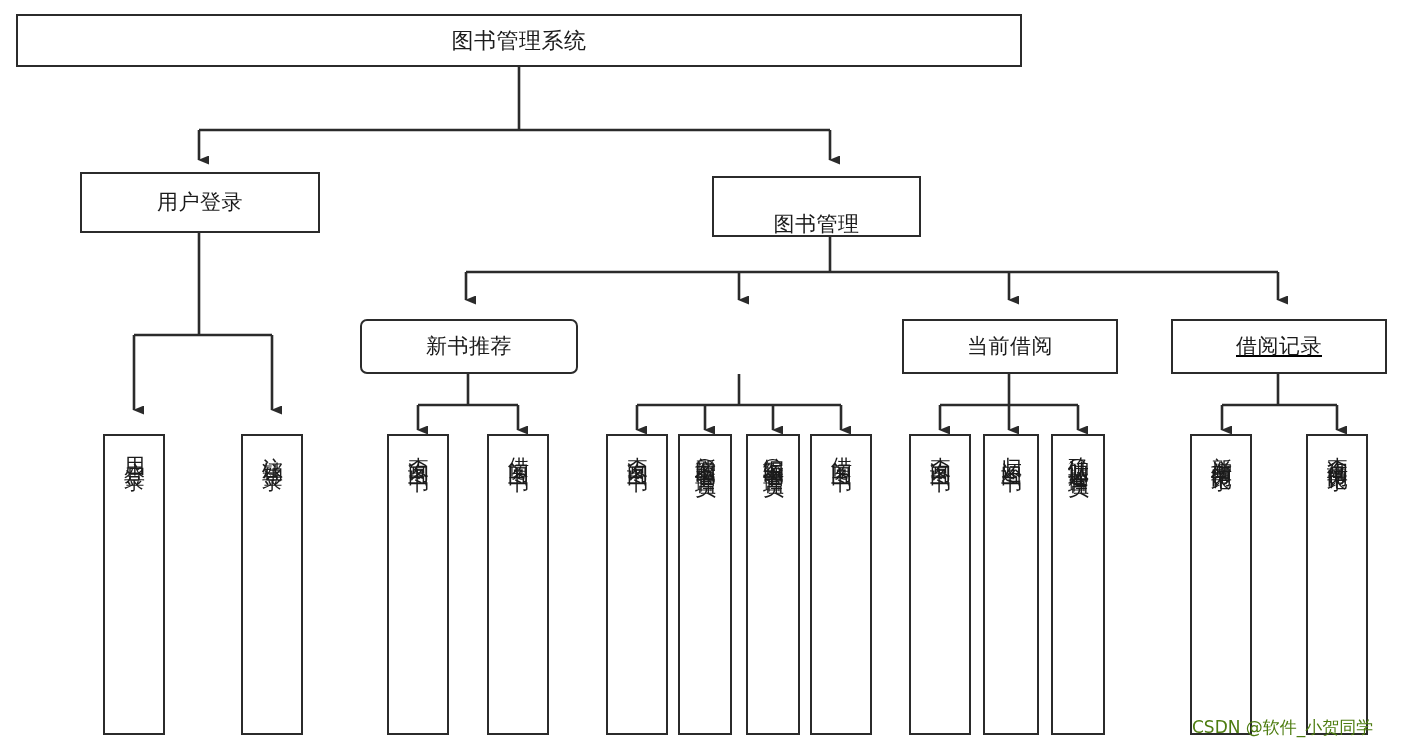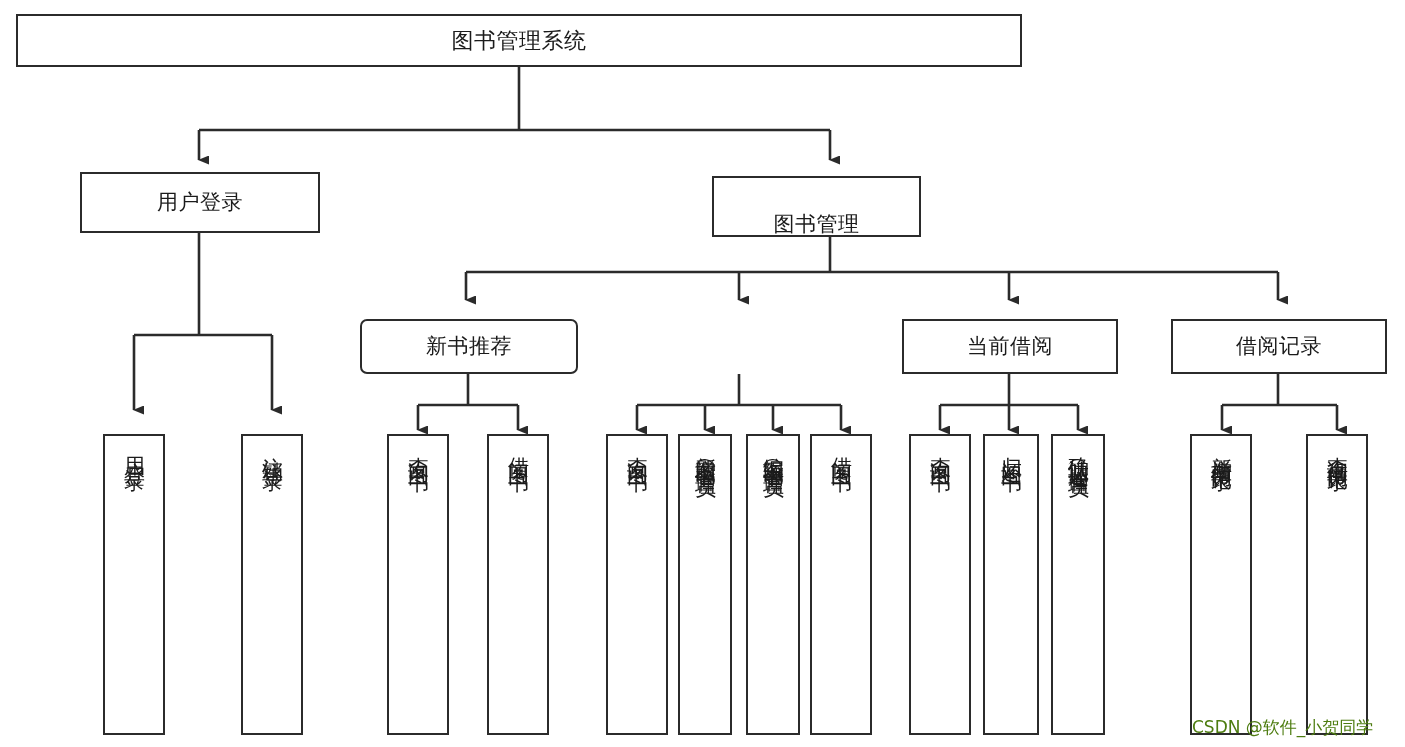--- a/index.html
+++ b/index.html
@@ -138,21 +138,21 @@
   <div class="node horiz" style="left:712px; top:176px; width:209px; height:61px;align-items:flex-end;">
     <span class="lbl">图书管理</span>
   </div>
 
   <div class="node horiz" style="left:360px; top:319px; width:218px; height:55px;border-radius:7px;">
     <span class="lbl">新书推荐</span>
   </div>
   <div class="node horiz" style="left:902px; top:319px; width:216px; height:55px;">
     <span class="lbl">当前借阅</span>
   </div>
-  <div class="node horiz" style="left:1171px; top:319px; width:216px; height:55px;">
+  <div class="node horiz" style="left:1171px; top:319px; width:216px; height:55px;text-decoration:underline;">
     <span class="lbl">借阅记录</span>
   </div>
 
   <div class="node vert" style="left:103px; top:434px; width:62px; height:301px;">
     <span class="lbl">用户登录</span>
   </div>
   <div class="node vert" style="left:241px; top:434px; width:62px; height:301px;">
     <span class="lbl">注销登录</span>
   </div>
 

